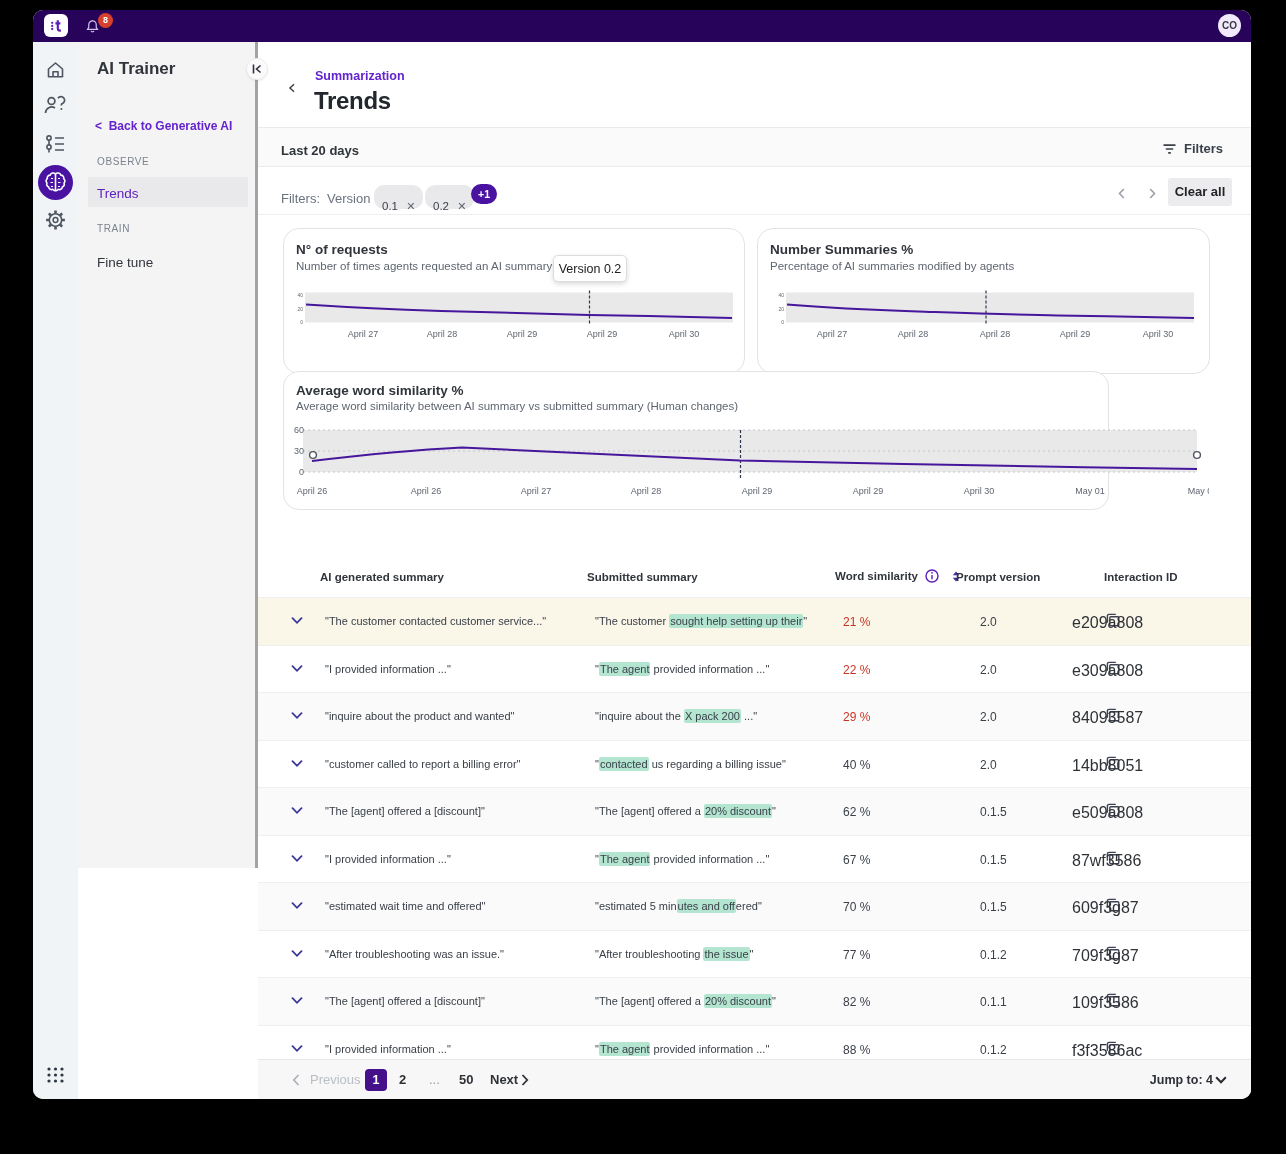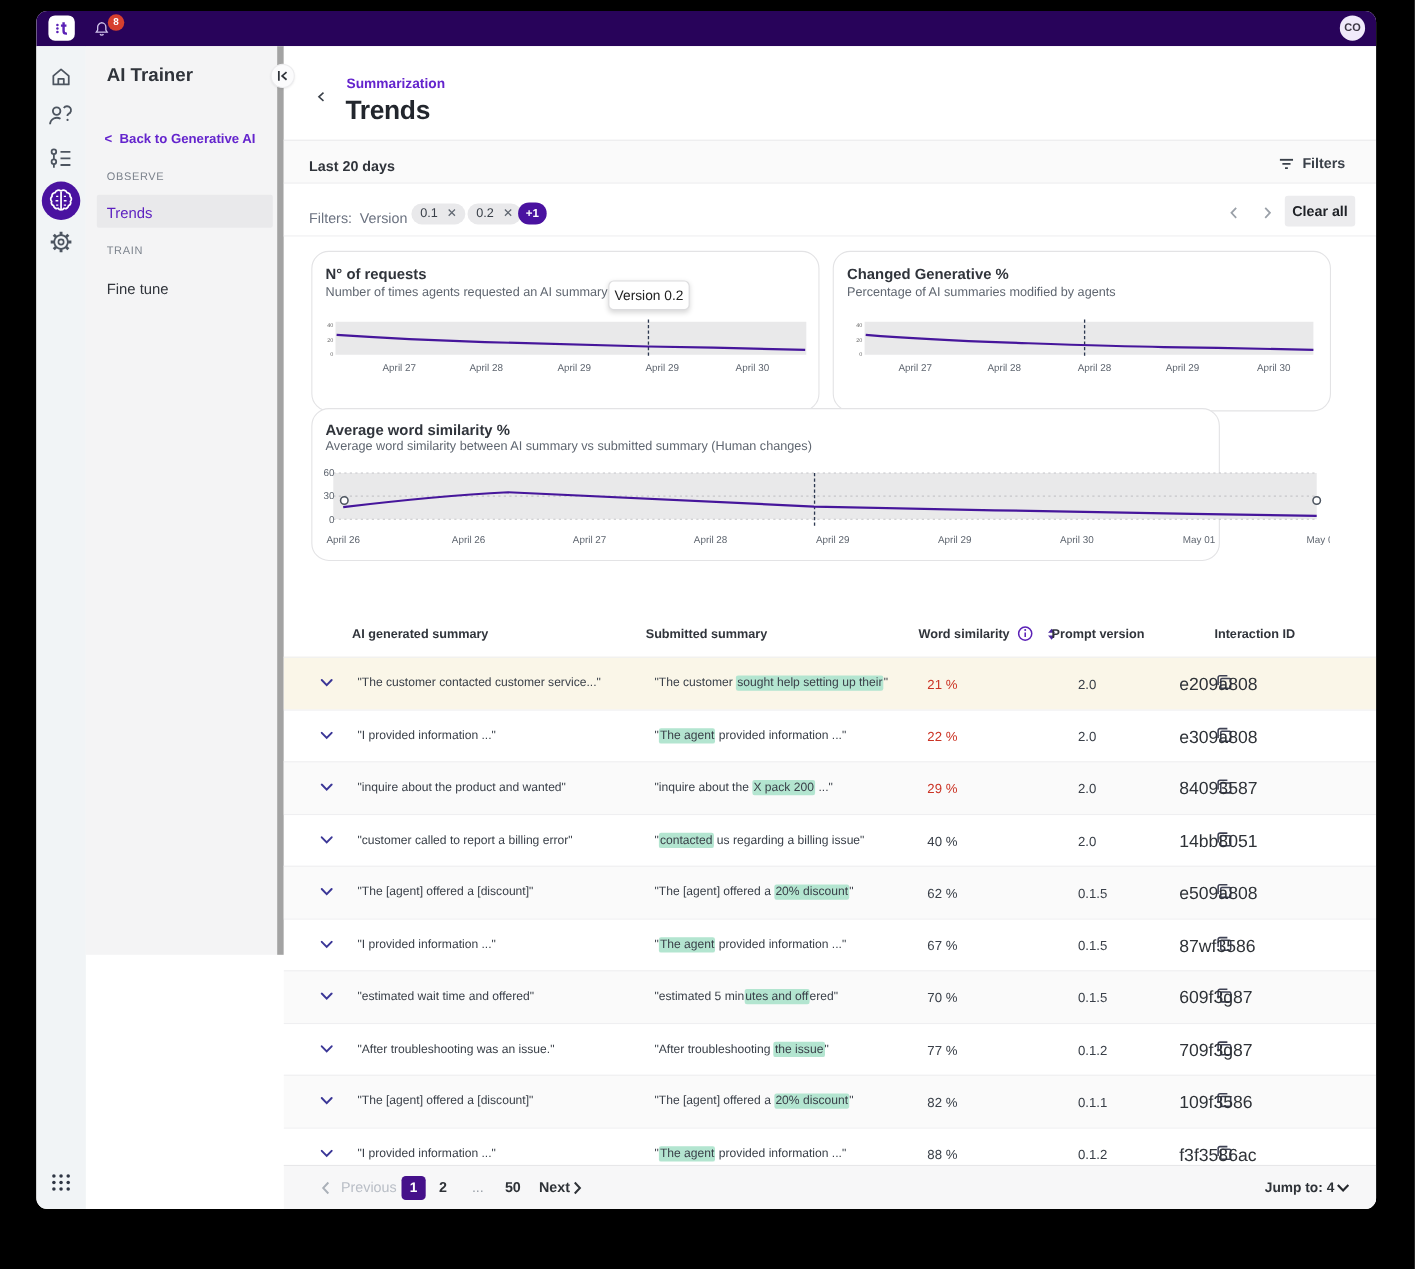--- a/index.html
+++ b/index.html
@@ -3,40 +3,40 @@
 <meta charset="utf-8">
 <style>
 * { margin:0; padding:0; box-sizing:border-box; }
 html,body { width:1286px; height:1154px; background:#000; font-family:"Liberation Sans", sans-serif; overflow:hidden; }
 .app { position:absolute; left:33px; top:10px; width:1218px; height:1089px; background:#fff; border-radius:10px; overflow:hidden; }
 .topbar { position:absolute; left:0; top:0; width:1218px; height:32px; background:#28035a; }
 .logo { position:absolute; left:11px; top:4px; width:24px; height:23px; background:#fff; border-radius:6px; }
 .avatar { position:absolute; right:10px; top:4px; width:23px; height:23px; background:#f0eafa; border-radius:50%; color:#3c3744; font-size:10px; font-weight:bold; text-align:center; line-height:23px; }
 .badge8 { position:absolute; left:65px; top:3px; width:15px; height:15px; background:#d6402f; border-radius:50%; color:#fff; font-size:9px; font-weight:bold; text-align:center; line-height:15px; }
 .rail { position:absolute; left:0; top:32px; width:45px; height:1057px; background:#f1f4f6; }
-.sidebar { position:absolute; left:45px; top:32px; width:180px; height:826px; background:#f4f4f5; border-right:6px solid #a3a3a3; }
+.sidebar { position:absolute; left:45px; top:32px; width:180px; height:826px; background:#f4f4f5; border-right:3px solid #a3a3a3; }
 .main { position:absolute; left:225px; top:32px; width:993px; height:1057px; background:#fff; }
 .railicon { position:absolute; left:0; width:45px; text-align:center; }
 .active-circle { position:absolute; left:5px; top:123px; width:35px; height:35px; border-radius:50%; background:#4a12a0; }
 .sb-title { position:absolute; left:19px; top:17px; font-size:17px; font-weight:bold; color:#30343b; }
 .sb-back { position:absolute; left:17px; top:77px; font-size:12px; font-weight:bold; color:#6424cd; }
 .sb-label { position:absolute; left:19px; font-size:10px; color:#7b828c; letter-spacing:0.6px; }
 .sb-sel { position:absolute; left:10px; top:135px; width:160px; height:30px; background:#e9e9eb; border-radius:2px; }
 .sb-item { position:absolute; left:19px; font-size:13.5px; color:#30343b; }
 .collapse-btn { position:absolute; left:-12px; top:16px; width:22px; height:22px; background:#fbfbfc; border:1px solid #ececee; border-radius:50%; box-shadow:0 1px 2px rgba(0,0,0,0.08); z-index:5; text-align:center; }
 
 .crumb { position:absolute; left:57px; top:27px; font-size:12.5px; font-weight:bold; color:#6424cd; }
 .pg-title { position:absolute; left:56px; top:45px; font-size:24px; font-weight:bold; color:#22262d; letter-spacing:-0.3px; }
 .back-arr { position:absolute; left:29px; top:41px; width:10px; height:10px; }
 .bar1 { position:absolute; left:0; top:85px; width:993px; height:40px; background:#fafafa; border-top:1px solid #ebebed; border-bottom:1px solid #ebebed; }
 .bar1 .t { position:absolute; left:23px; top:15px; font-size:13px; font-weight:bold; color:#30343b; }
 .filters-btn { position:absolute; right:28px; top:13px; font-size:13px; font-weight:bold; color:#3a4049; }
 .bar2 { position:absolute; left:0; top:125px; width:993px; height:48px; background:#fff; border-bottom:1px solid #efeff1; }
 .bar2 .lbl { position:absolute; top:24px; font-size:13px; color:#6b7280; }
-.chip { position:absolute; top:18px; height:19px; background:#e9e9eb; border-radius:10px; font-size:11.5px; color:#3a4049; line-height:19px; padding:0 8px; }
+.chip { position:absolute; top:18px; height:19px; background:#e9e9eb; border-radius:10px; font-size:11.5px; color:#3a4049; line-height:19px; padding:12px 8px; }
 .chip .x { color:#5f6670; font-size:11px; margin-left:5px; }
 .plus1 { position:absolute; top:17px; height:20px; background:#4a12a0; border-radius:10px; color:#fff; font-size:10.5px; font-weight:bold; line-height:20px; padding:0 7px; }
 .clear-btn { position:absolute; right:19px; top:11px; width:64px; height:28px; background:#ececee; border-radius:3px; font-size:13px; font-weight:bold; color:#202328; text-align:center; line-height:28px; }
 
 .card { position:absolute; background:#fff; border:1px solid #e3e3e5; border-radius:16px; }
 .card .ct { position:absolute; left:12px; top:13px; font-size:13.5px; font-weight:bold; color:#30343b; }
 .card .cs { position:absolute; left:12px; top:31px; font-size:11.5px; color:#5f6670; }
 .tooltip { position:absolute; left:269px; top:26px; width:74px; height:27px; background:#fff; border:1px solid #dcdcde; border-radius:5px; box-shadow:0 2px 5px rgba(0,0,0,0.15); color:#212121; text-align:center; line-height:26px; z-index:4; font-size:12.5px; }
 
 .tbl { position:absolute; left:0; top:513px; width:993px; }
@@ -190,21 +190,21 @@
         <g font-size="9" fill="#5f6670" text-anchor="middle">
           <text x="79" y="108">April 27</text>
           <text x="158" y="108">April 28</text>
           <text x="238" y="108">April 29</text>
           <text x="318" y="108">April 29</text>
           <text x="400" y="108">April 30</text>
         </g>
       </svg>
     </div>
     <div class="card" id="card2" style="left:499px; top:186px; width:453px; height:146px;">
-      <div class="ct">Changed Generative %</div>
+      <div class="ct">Number Summaries %</div>
       <div class="cs">Percentage of AI summaries modified by agents</div>
       <svg width="451" height="144" viewBox="0 0 451 144" style="position:absolute;left:0;top:0;">
         <rect x="28" y="63.5" width="408" height="30" fill="#e9e9ea"></rect>
         <text x="26" y="68" font-size="5" fill="#666" text-anchor="end">40</text>
         <text x="26" y="82" font-size="5" fill="#666" text-anchor="end">20</text>
         <text x="26" y="95" font-size="5" fill="#666" text-anchor="end">0</text>
         <line x1="228" y1="61.5" x2="228" y2="96.5" stroke="#2c3850" stroke-width="1.2" stroke-dasharray="3,2"></line>
         <path d="M29 75.5 C 65 78.5, 115 81, 160 82.5 C 205 84, 255 85.8, 300 86.5 C 345 87.3, 400 88, 436 89" fill="none" stroke="#46169b" stroke-width="2"></path>
         <g font-size="9" fill="#5f6670" text-anchor="middle">
           <text x="74" y="108">April 27</text>

